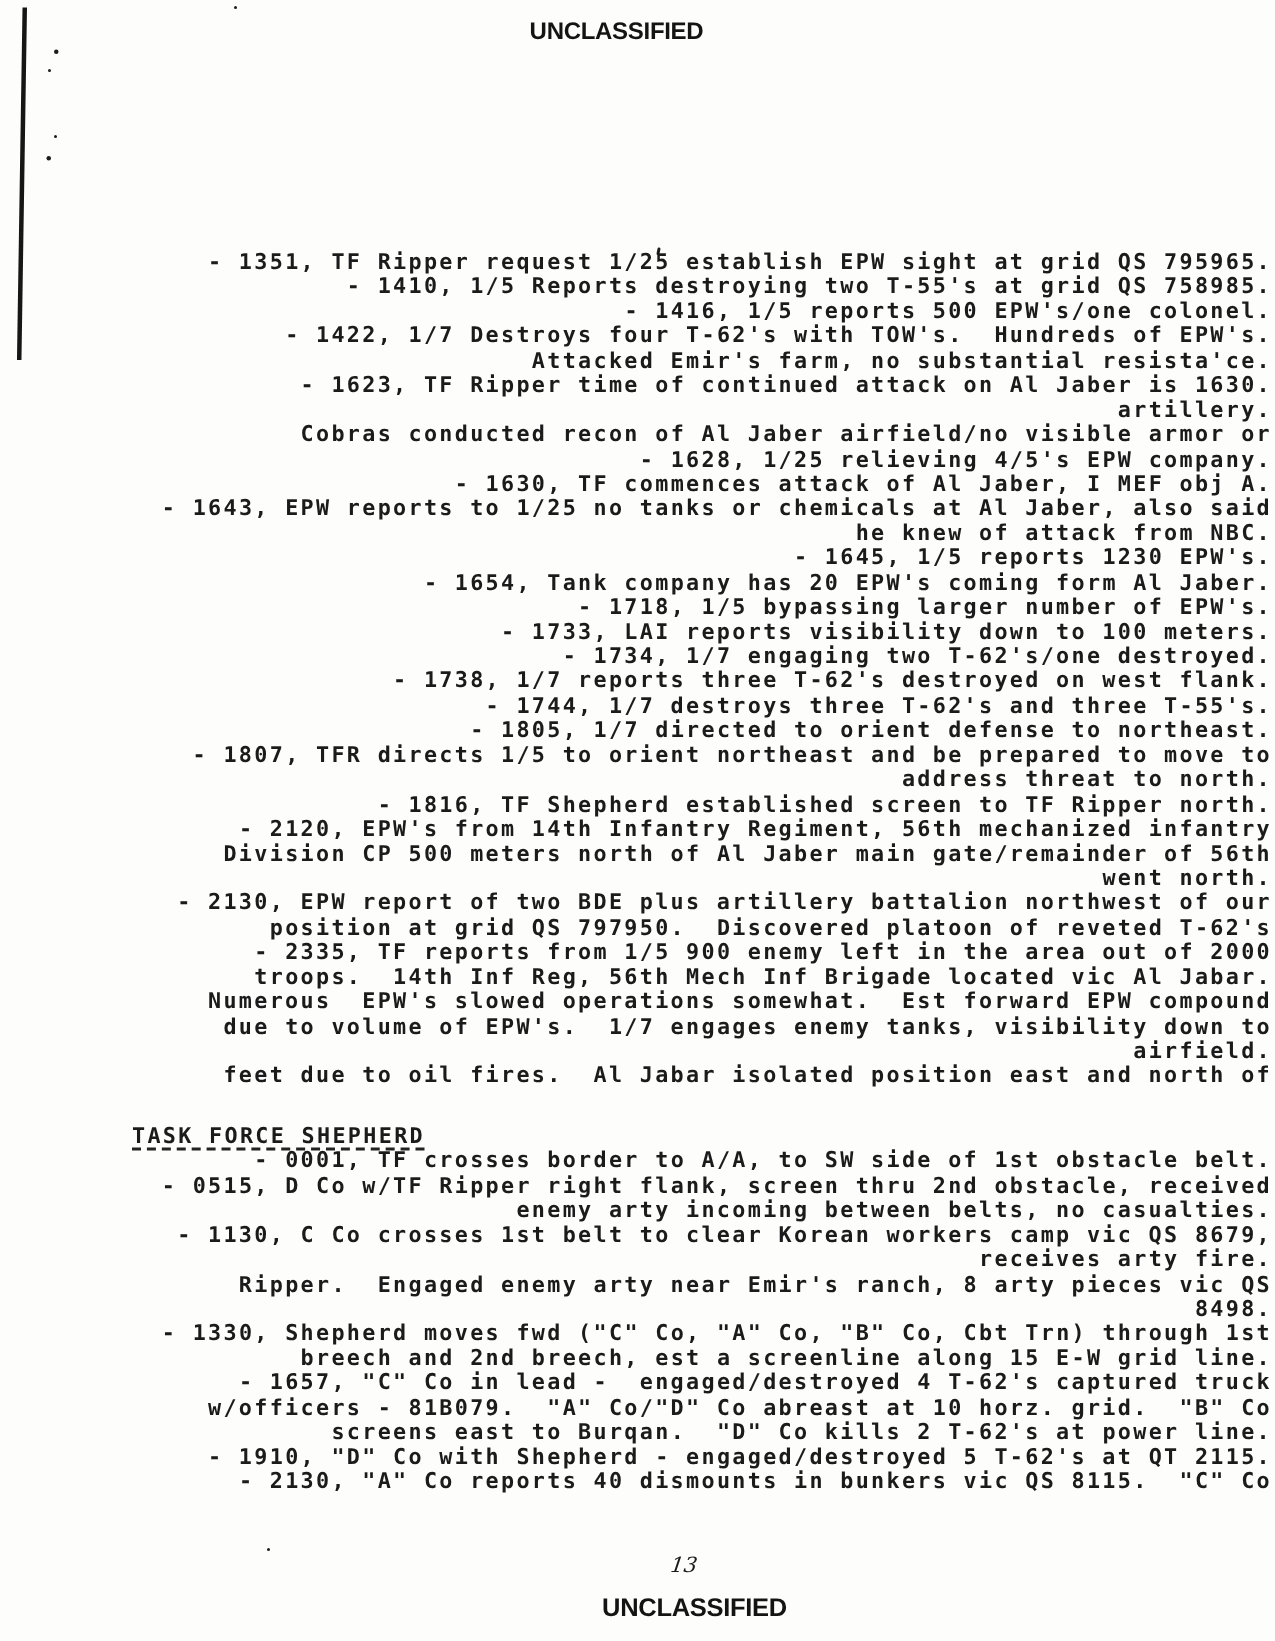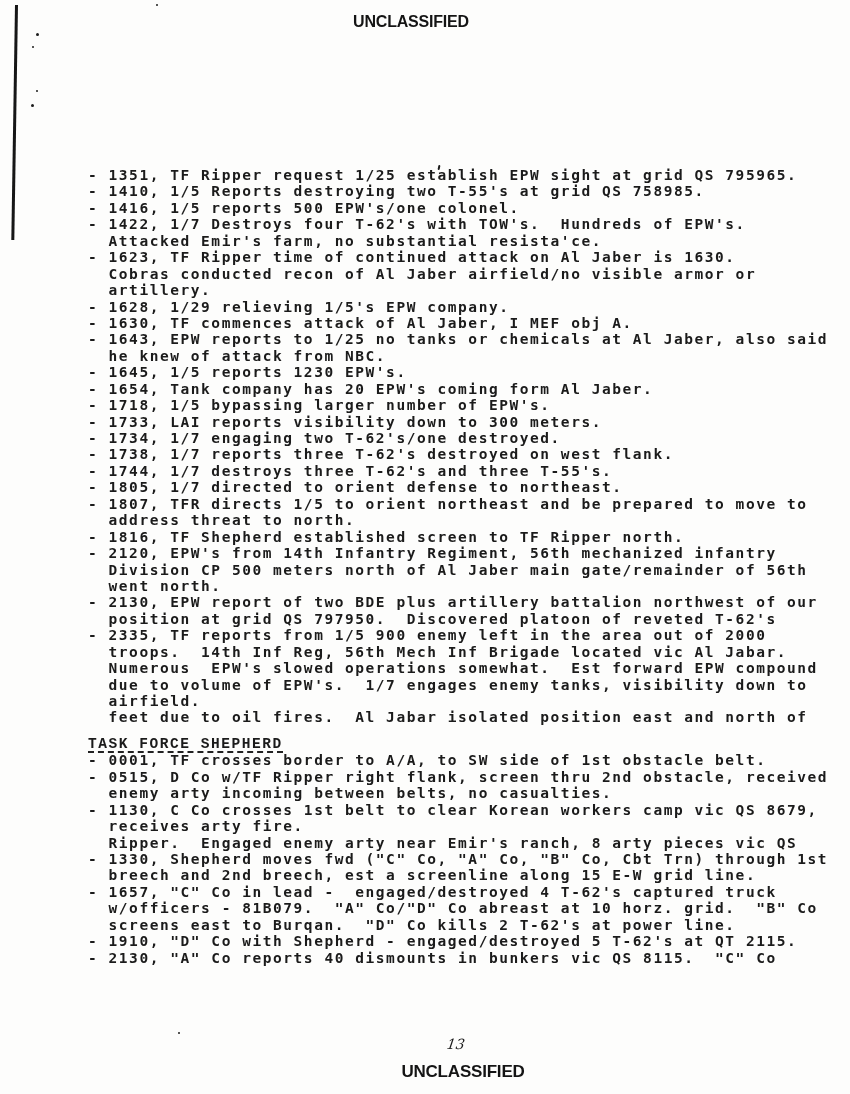--- a/index.html
+++ b/index.html
@@ -40,26 +40,25 @@
   .log-body {
     position: absolute;
     left: 88px; top: 167px;
     width: 760px;
     color: #1b1b1b;
     font-size: 14.5px;
     font-weight: bold;
     line-height: 16.45px;
     letter-spacing: 1.55px;
   }
-  .log-body .line { white-space: pre; height: 16.45px; }
+  .log-body .line { white-space: pre; height: 16.45px; text-align: right; }
   .section-heading {
-    margin-top: 10px;
+    margin-top: 24px;
     height: 16.45px;
     white-space: pre;
-    font-family: Liberation Mono, monospace;
   }
   .section-heading .u {
     display: inline-block;
     border-bottom: 2px dashed #222;
     line-height: 14.5px;
   }
   .page-number {
     position: absolute;
     left: 447px; top: 1036px;
     font-family: "DejaVu Serif", serif;
@@ -86,30 +85,30 @@
   <div class="classification header">UNCLASSIFIED</div>
 
   <div class="log-body">
     <div class="section">
         <div class="line">- 1351, TF Ripper request 1/25 establish EPW sight at grid QS 795965.</div>
         <div class="line">- 1410, 1/5 Reports destroying two T-55's at grid QS 758985.</div>
         <div class="line">- 1416, 1/5 reports 500 EPW's/one colonel.</div>
         <div class="line">- 1422, 1/7 Destroys four T-62's with TOW's.  Hundreds of EPW's.</div>
         <div class="line">  Attacked Emir's farm, no substantial resista'ce.</div>
         <div class="line">- 1623, TF Ripper time of continued attack on Al Jaber is 1630.</div>
+        <div class="line">  artillery.</div>
         <div class="line">  Cobras conducted recon of Al Jaber airfield/no visible armor or</div>
-        <div class="line">  artillery.</div>
-        <div class="line">- 1628, 1/29 relieving 1/5's EPW company.</div>
+        <div class="line">- 1628, 1/25 relieving 4/5's EPW company.</div>
         <div class="line">- 1630, TF commences attack of Al Jaber, I MEF obj A.</div>
         <div class="line">- 1643, EPW reports to 1/25 no tanks or chemicals at Al Jaber, also said</div>
         <div class="line">  he knew of attack from NBC.</div>
         <div class="line">- 1645, 1/5 reports 1230 EPW's.</div>
         <div class="line">- 1654, Tank company has 20 EPW's coming form Al Jaber.</div>
         <div class="line">- 1718, 1/5 bypassing larger number of EPW's.</div>
-        <div class="line">- 1733, LAI reports visibility down to 300 meters.</div>
+        <div class="line">- 1733, LAI reports visibility down to 100 meters.</div>
         <div class="line">- 1734, 1/7 engaging two T-62's/one destroyed.</div>
         <div class="line">- 1738, 1/7 reports three T-62's destroyed on west flank.</div>
         <div class="line">- 1744, 1/7 destroys three T-62's and three T-55's.</div>
         <div class="line">- 1805, 1/7 directed to orient defense to northeast.</div>
         <div class="line">- 1807, TFR directs 1/5 to orient northeast and be prepared to move to</div>
         <div class="line">  address threat to north.</div>
         <div class="line">- 1816, TF Shepherd established screen to TF Ripper north.</div>
         <div class="line">- 2120, EPW's from 14th Infantry Regiment, 56th mechanized infantry</div>
         <div class="line">  Division CP 500 meters north of Al Jaber main gate/remainder of 56th</div>
         <div class="line">  went north.</div>
@@ -125,20 +124,21 @@
 
     <div class="section-heading"><span class="u">TASK FORCE SHEPHERD</span></div>
 
     <div class="section">
         <div class="line">- 0001, TF crosses border to A/A, to SW side of 1st obstacle belt.</div>
         <div class="line">- 0515, D Co w/TF Ripper right flank, screen thru 2nd obstacle, received</div>
         <div class="line">  enemy arty incoming between belts, no casualties.</div>
         <div class="line">- 1130, C Co crosses 1st belt to clear Korean workers camp vic QS 8679,</div>
         <div class="line">  receives arty fire.</div>
         <div class="line">  Ripper.  Engaged enemy arty near Emir's ranch, 8 arty pieces vic QS</div>
+        <div class="line">  8498.</div>
         <div class="line">- 1330, Shepherd moves fwd ("C" Co, "A" Co, "B" Co, Cbt Trn) through 1st</div>
         <div class="line">  breech and 2nd breech, est a screenline along 15 E-W grid line.</div>
         <div class="line">- 1657, "C" Co in lead -  engaged/destroyed 4 T-62's captured truck</div>
         <div class="line">  w/officers - 81B079.  "A" Co/"D" Co abreast at 10 horz. grid.  "B" Co</div>
         <div class="line">  screens east to Burqan.  "D" Co kills 2 T-62's at power line.</div>
         <div class="line">- 1910, "D" Co with Shepherd - engaged/destroyed 5 T-62's at QT 2115.</div>
         <div class="line">- 2130, "A" Co reports 40 dismounts in bunkers vic QS 8115.  "C" Co</div>
       </div>
   </div>
 

